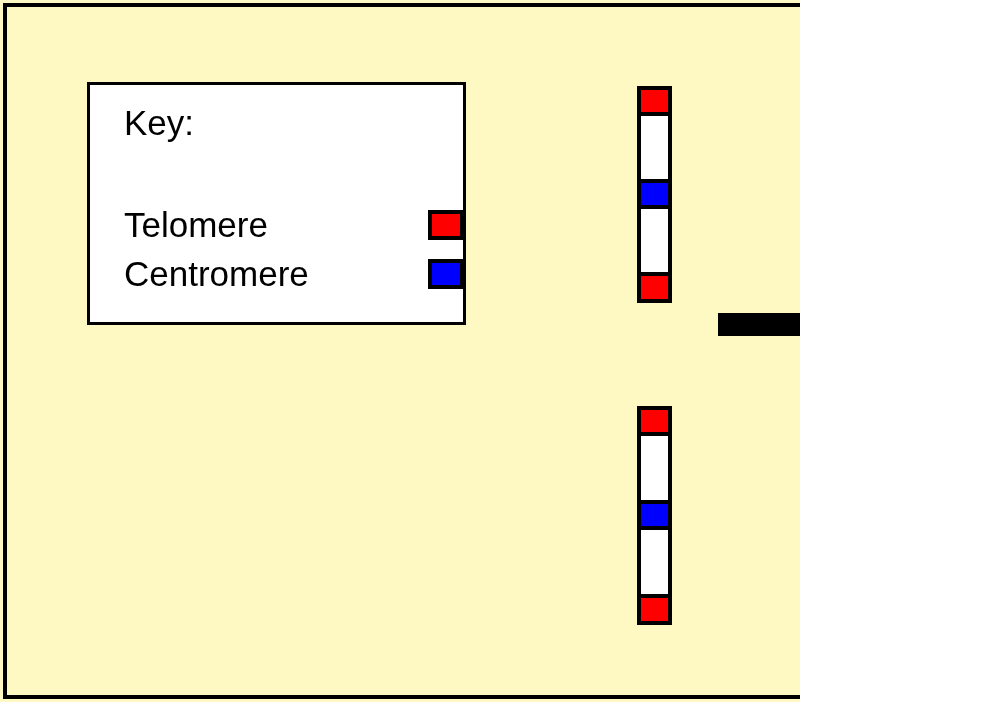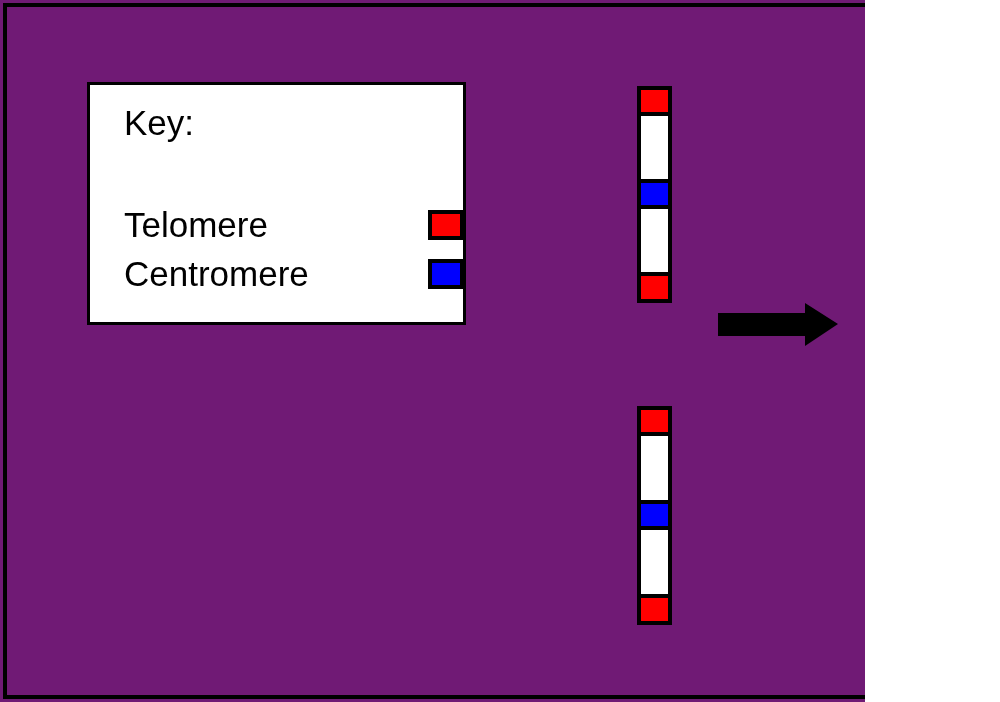--- a/index.html
+++ b/index.html
@@ -6,23 +6,23 @@
     margin: 0;
     padding: 0;
     background: #ffffff;
   }
   body {
     font-family: "Liberation Sans", sans-serif;
   }
 
   #canvas {
     position: relative;
-    width: 865px;
+    width: 800px;
     height: 702px;
-    background: #701a75;
+    background: #fef9c3;
     overflow: hidden;
   }
 
   
   #outer-frame {
     position: absolute;
     left: 3px;
     top: 3px;
     width: 994px;
     height: 696px;

